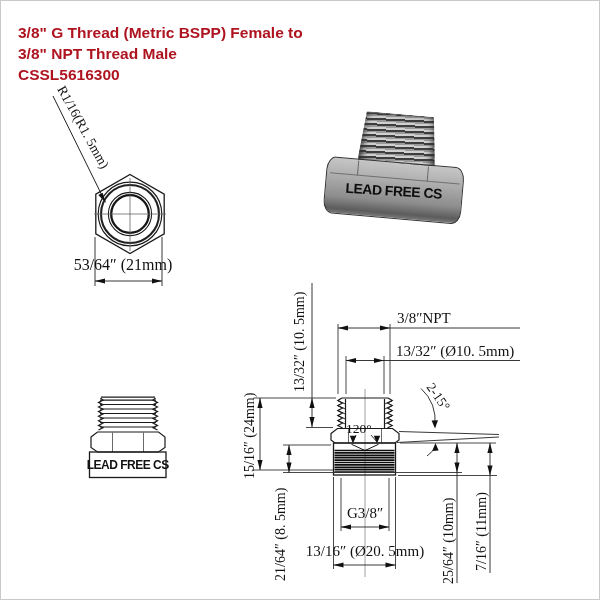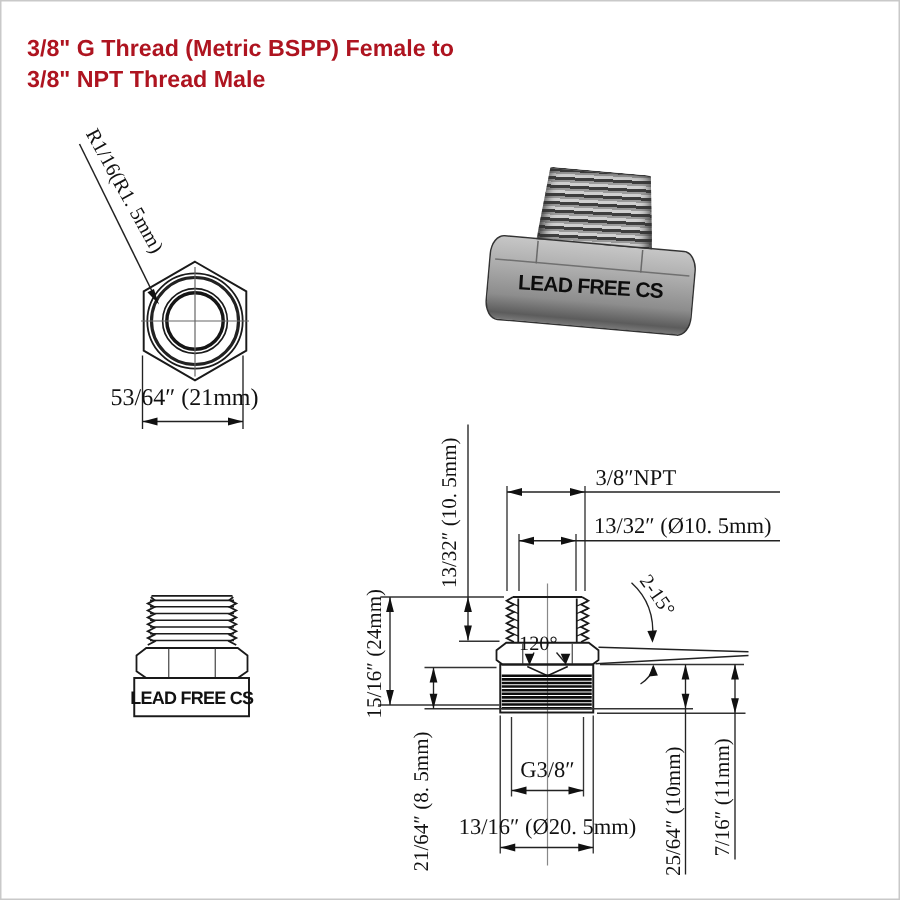--- a/index.html
+++ b/index.html
@@ -28,20 +28,21 @@
 </style>
 </head>
 <body>
 
 <div class="canvas">
 
   
   <div class="title-block">
     <div>3/8" G Thread (Metric BSPP) Female to</div>
     <div>3/8" NPT Thread Male</div>
+    <div>CSSL5616300</div>
   </div>
 
   
   <div class="photo">
     <div class="photo-thread"></div>
     <div class="photo-base">
       <div class="photo-seam-h"></div>
       <div class="photo-seam-v1"></div>
       <div class="photo-seam-v2"></div>
       <div class="photo-band-label">LEAD FREE CS</div>

